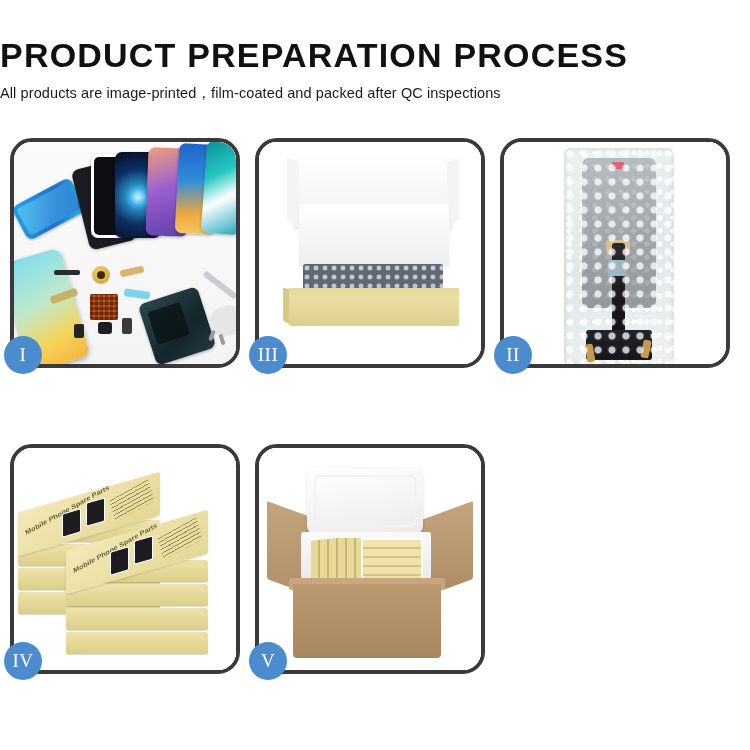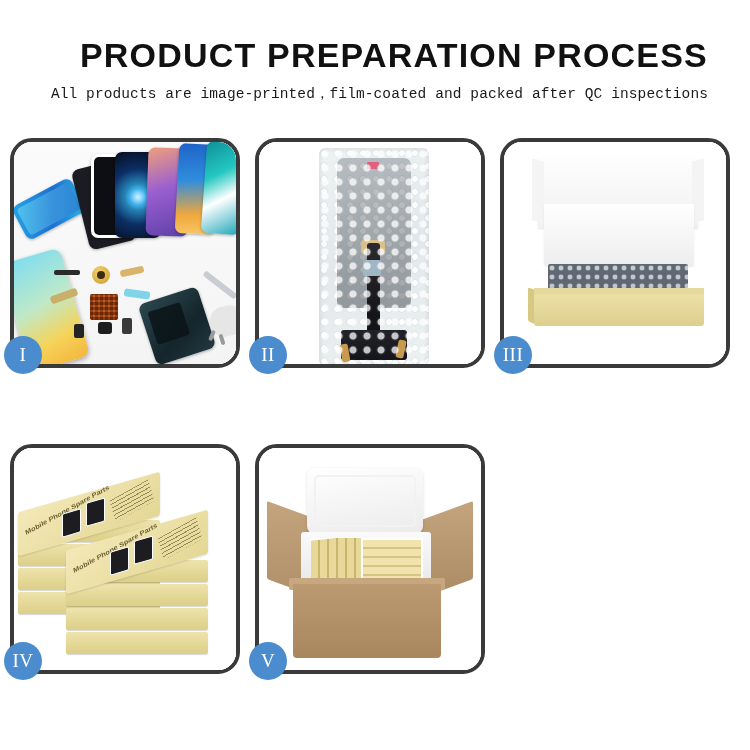--- a/index.html
+++ b/index.html
@@ -12,37 +12,37 @@
     height: 750px;
     position: relative;
     overflow: hidden;
     font-family: "Liberation Sans", sans-serif;
   }
 
   
   .header {
     position: absolute;
     left: 0; top: 0; width: 708px;
-    text-align: right;
+    text-align: left;
   }
   .title {
     margin: 0;
     padding-top: 36px;
     font-family: "Liberation Sans", sans-serif;
     font-size: 34px;
     font-weight: bold;
     letter-spacing: 1.2px;
     color: #111111;
     line-height: 1.15;
     white-space: nowrap;
   }
   .subtitle {
     margin: 0;
     padding-top: 9px;
-    font-family: Liberation Mono, monospace;
+    font-family: Liberation Sans, sans-serif;
     font-size: 14.5px;
     font-weight: normal;
     letter-spacing: 0.1px;
     color: #1a1a1a;
     white-space: nowrap;
   }
 
   
   .grid {
     position: absolute;
@@ -354,55 +354,55 @@
         <div class="part p-hand"></div>
         <div class="part p-scr1"></div>
         <div class="part p-scr2"></div>
       </div>
     </div>
     <div class="badge">I</div>
   </div>
 
   <div class="panel">
     <div class="panel-inner">
+      <div class="scene3">
+        <div class="b3-lid"></div>
+        <div class="b3-foam"></div>
+        <div class="b3-bubble"></div>
+        <div class="b3-flapL"></div>
+        <div class="b3-flapR"></div>
+        <div class="b3-lip"></div>
+        <div class="b3-front"></div>
+      </div>
+    </div>
+    <div class="badge">III</div>
+  </div>
+
+  <div class="panel">
+    <div class="panel-inner">
       <div class="scene2">
         <div class="bubblebag">
           <div class="lcd">
             <div class="lcd-tag"></div>
           </div>
           <div class="flexconn"></div>
           <div class="flexstrip"></div>
           <div class="flexchip"></div>
           <div class="lcd-bottom"></div>
           <div class="gold-a"></div>
           <div class="gold-b"></div>
           <div class="bubble-overlay"></div>
         </div>
       </div>
     </div>
     <div class="badge">II</div>
   </div>
 
   <div class="panel">
     <div class="panel-inner">
-      <div class="scene3">
-        <div class="b3-lid"></div>
-        <div class="b3-foam"></div>
-        <div class="b3-bubble"></div>
-        <div class="b3-flapL"></div>
-        <div class="b3-flapR"></div>
-        <div class="b3-lip"></div>
-        <div class="b3-front"></div>
-      </div>
-    </div>
-    <div class="badge">III</div>
-  </div>
-
-  <div class="panel">
-    <div class="panel-inner">
       <div class="scene4">
         <div class="stack">
 
           <div class="bx" style="left:4px;  top:72px;"></div>
           <div class="bx" style="left:4px;  top:96px;"></div>
           <div class="bx" style="left:4px;  top:120px;"></div>
           <div class="bx" style="left:4px;  top:144px;"></div>
           <div class="bx-top" style="left:4px; top:44px;">
             <span class="bx-label">Mobile Phone Spare Parts</span>
             <span class="bx-scr" style="left:44px;top:14px;"></span>

